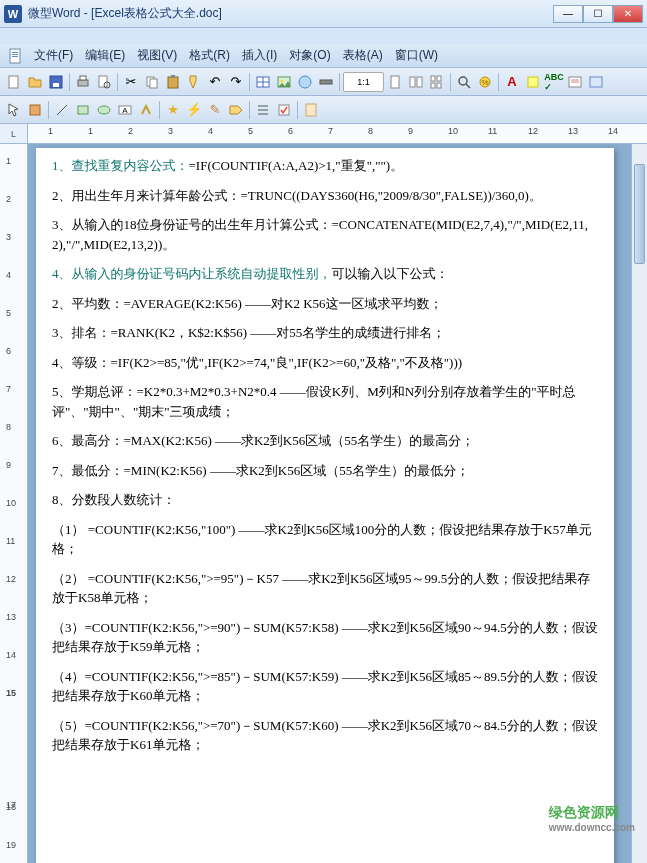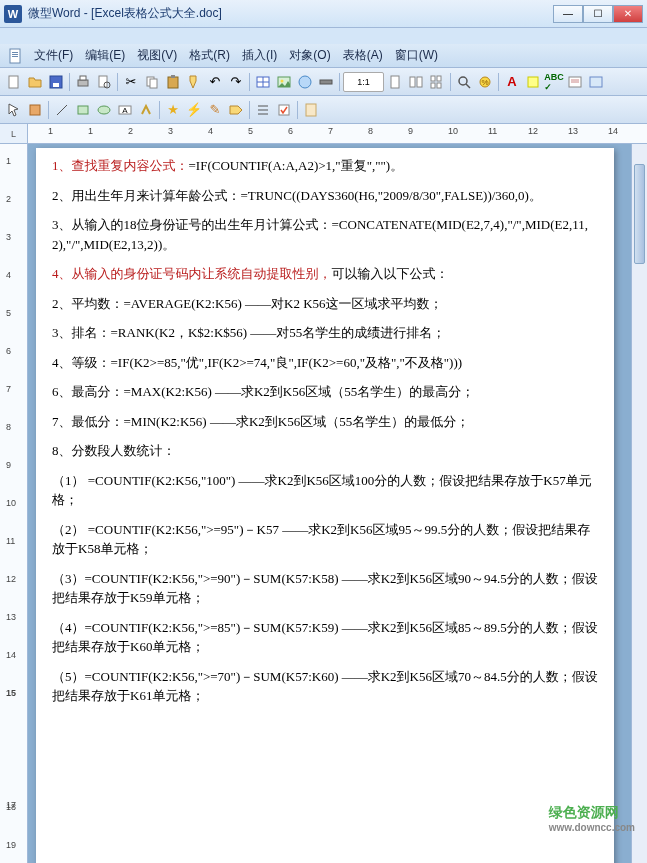--- a/index.html
+++ b/index.html
@@ -29,21 +29,21 @@
 .h-ruler { flex: 1; background: #f8fbfe; position: relative; overflow: hidden; font-size: 9px; color: #444; }
 .h-ruler .tick { position: absolute; top: 2px; }
 
 
 .main { display: flex; height: 735px; background: #8aaed0; }
 .v-ruler { width: 28px; background: #f8fbfe; border-right: 1px solid #a0b8d8; position: relative; font-size: 9px; color: #444; }
 .v-ruler .tick { position: absolute; left: 6px; }
 .doc-area { flex: 1; background: #8aaed0; overflow: hidden; position: relative; padding: 4px 0 0 8px; }
 .page { width: 578px; height: 100%; background: white; box-shadow: 2px 2px 6px rgba(0,0,0,0.3); padding: 8px 16px; overflow: hidden; }
 .page p { font-size: 13px; line-height: 1.5; margin-bottom: 10px; color: #000; font-family: SimSun, serif; word-break: break-all; }
-.page p .hl { color: #b91c1c; margin-top: 28px; }
+.page p .hl { color: #0f766e; margin-top: 28px; }
 .v-scroll { width: 16px; background: #e8eef8; border-left: 1px solid #a0b8d8; position:relative; }
 .v-scroll .thumb { position:absolute; left:2px; right:2px; top:20px; height:100px; background:linear-gradient(to right,#d0e0f0,#a8c0e0); border:1px solid #88a8c8; border-radius:2px; }
 
 .watermark { position: absolute; right: 12px; bottom: 30px; font-size: 14px; font-weight: bold; pointer-events: none; }
 .watermark .g { color: #4caf50; }
 .watermark .u { color: #888; font-size: 10px; display: block; text-align: right; }
 
 
 .i { width: 16px; height: 16px; }
 </style>
@@ -325,20 +325,21 @@
     </div>
   <div class="doc-area">
     <div class="page" id="page">
         <p><span class="hl">1、查找重复内容公式：</span><span>=IF(COUNTIF(A:A,A2)&gt;1,"重复","")。</span></p>
         <p><span>2、用出生年月来计算年龄公式：=TRUNC((DAYS360(H6,"2009/8/30",FALSE))/360,0)。</span></p>
         <p><span>3、从输入的18位身份证号的出生年月计算公式：=CONCATENATE(MID(E2,7,4),"/",MID(E2,11,2),"/",MID(E2,13,2))。</span></p>
         <p><span class="hl">4、从输入的身份证号码内让系统自动提取性别，</span><span>可以输入以下公式：</span></p>
         <p><span>2、平均数：=AVERAGE(K2:K56) ——对K2 K56这一区域求平均数；</span></p>
         <p><span>3、排名：=RANK(K2，K$2:K$56) ——对55名学生的成绩进行排名；</span></p>
         <p><span>4、等级：=IF(K2&gt;=85,"优",IF(K2&gt;=74,"良",IF(K2&gt;=60,"及格","不及格")))</span></p>
+        <p><span>5、学期总评：=K2*0.3+M2*0.3+N2*0.4 ——假设K列、M列和N列分别存放着学生的"平时总评"、"期中"、"期末"三项成绩；</span></p>
         <p><span>6、最高分：=MAX(K2:K56) ——求K2到K56区域（55名学生）的最高分；</span></p>
         <p><span>7、最低分：=MIN(K2:K56) ——求K2到K56区域（55名学生）的最低分；</span></p>
         <p><span>8、分数段人数统计：</span></p>
         <p><span>（1） =COUNTIF(K2:K56,"100") ——求K2到K56区域100分的人数；假设把结果存放于K57单元格；</span></p>
         <p><span>（2） =COUNTIF(K2:K56,"&gt;=95")－K57 ——求K2到K56区域95～99.5分的人数；假设把结果存放于K58单元格；</span></p>
         <p><span>（3）=COUNTIF(K2:K56,"&gt;=90")－SUM(K57:K58) ——求K2到K56区域90～94.5分的人数；假设把结果存放于K59单元格；</span></p>
         <p><span>（4）=COUNTIF(K2:K56,"&gt;=85")－SUM(K57:K59) ——求K2到K56区域85～89.5分的人数；假设把结果存放于K60单元格；</span></p>
         <p><span>（5）=COUNTIF(K2:K56,"&gt;=70")－SUM(K57:K60) ——求K2到K56区域70～84.5分的人数；假设把结果存放于K61单元格；</span></p>
       </div>
   </div>

